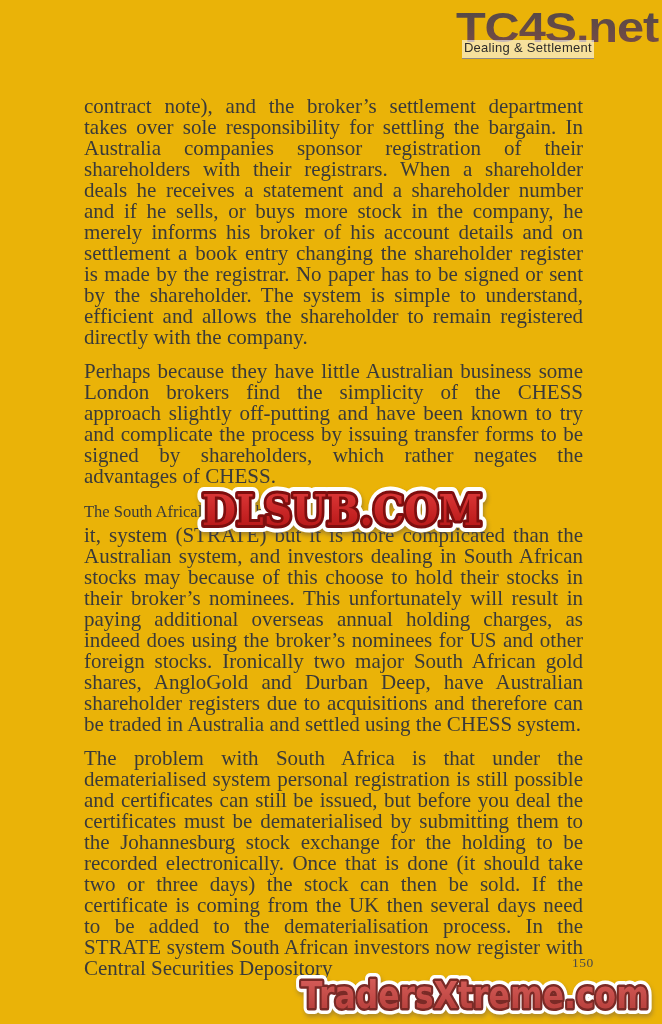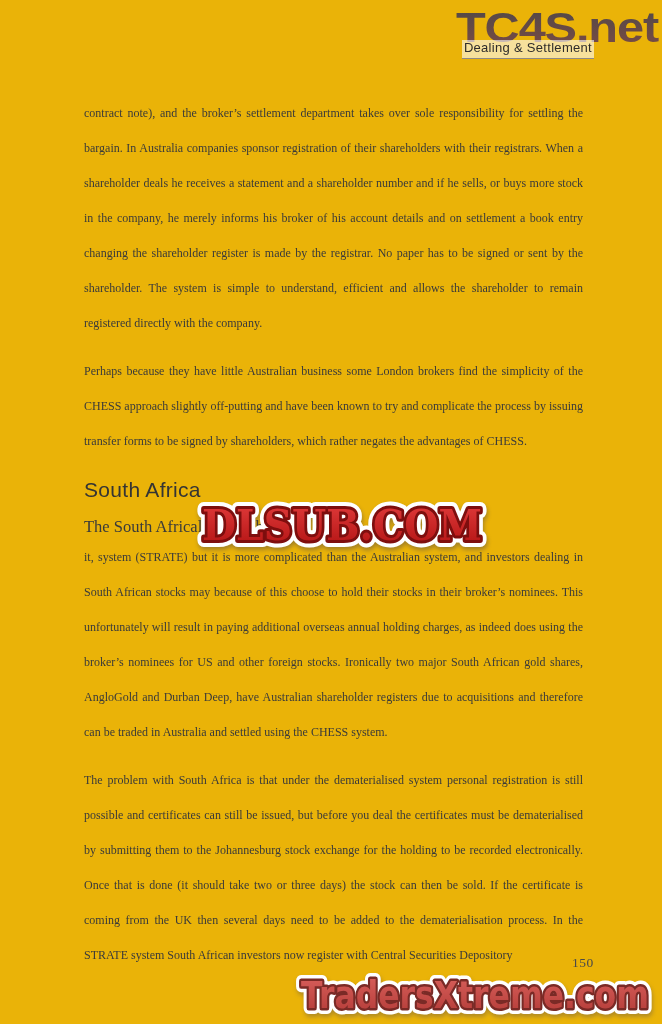--- a/index.html
+++ b/index.html
@@ -41,22 +41,22 @@
 
   
   .content {
     position: absolute;
     left: 84px;
     top: 96px;
     width: 499px;
   }
   .content p {
     margin: 0 0 13px 0;
-    font-size: 12px;
-    line-height: 35px;
+    font-size: 21px;
+    line-height: 21px;
     text-align: justify;
   }
   .content h2 {
     margin: 19px 0 13px 0;
     font-family: "Liberation Sans", sans-serif;
     font-size: 21px;
     font-weight: 400;
     color: #343434;
     letter-spacing: 0.3px;
   }
@@ -130,21 +130,20 @@
       </defs>
       <text class="tc4s-text" x="2" y="40" textLength="202" lengthAdjust="spacingAndGlyphs" fill="url(#gradTc4s)" filter="url(#blurTc4s)">TC4S.net</text>
     </svg>
   </div>
   <div class="tagline">Dealing &amp; Settlement</div>
 
   <div class="content">
     <p>contract note), and the broker’s settlement department takes over sole responsibility for settling the bargain. In Australia companies sponsor registration of their shareholders with their registrars. When a shareholder deals he receives a statement and a shareholder number and if he sells, or buys more stock in the company, he merely informs his broker of his account details and on settlement a book entry changing the shareholder register is made by the registrar. No paper has to be signed or sent by the shareholder. The system is simple to understand, efficient and allows the shareholder to remain registered directly with the company.</p>
     <p>Perhaps because they have little Australian business some London brokers find the simplicity of the CHESS approach slightly off-putting and have been known to try and complicate the process by issuing transfer forms to be signed by shareholders, which rather negates the advantages of CHESS.</p>
 
-    <h2>South Africa</h2>
 
     <div class="split-line">
       <span>The South Afric</span>
       <span>alised as they call</span>
 
       <div class="watermark">
         <svg width="300" height="56" viewBox="0 0 300 56">
           <defs>
             <linearGradient id="gradDlsub" x1="0" y1="0" x2="0" y2="1">
               <stop offset="0%" stop-color="#e23c3c"></stop>

